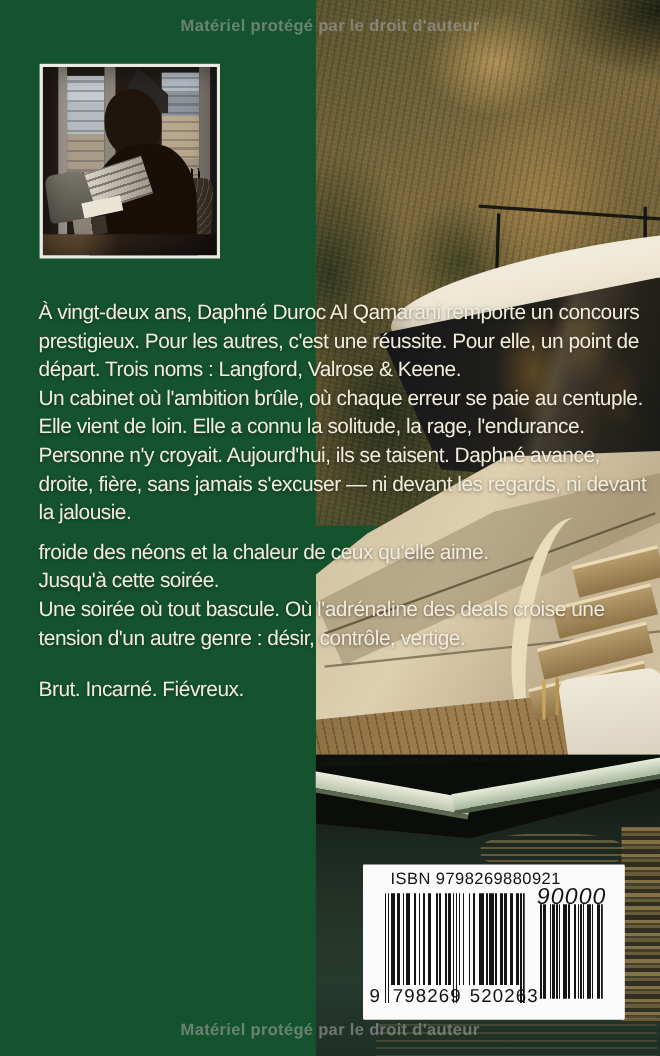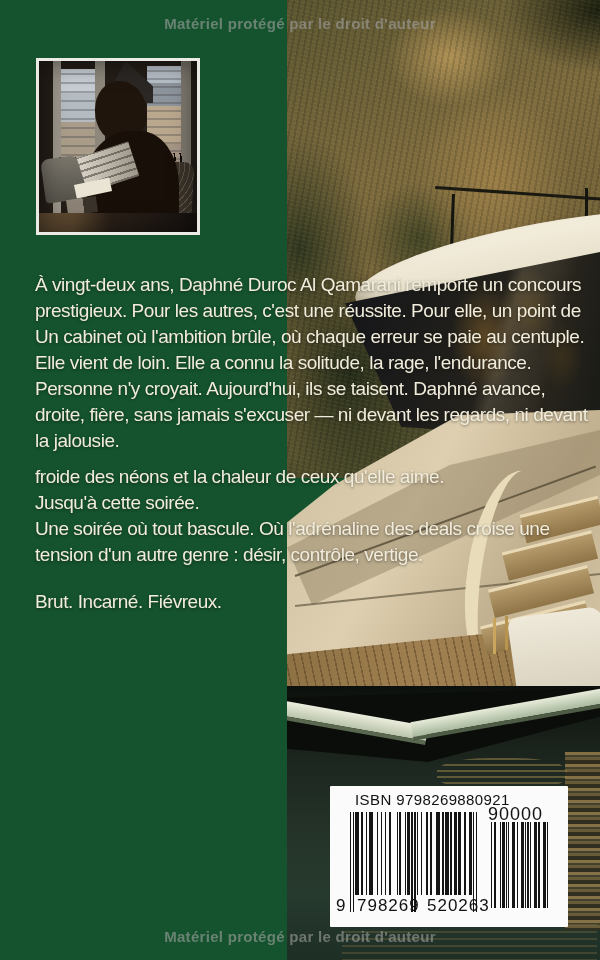--- a/index.html
+++ b/index.html
@@ -162,21 +162,21 @@
   #wm-top{top:15px;}
   #wm-bottom{top:928px;}
 
   
   #barcode-box{position:absolute;left:330px;top:786px;width:238px;height:141px;
     background:#fbfbfb;z-index:8;border-radius:1px;}
   #barcode-box *{position:absolute;color:#111;}
   #isbn-label{left:25px;top:5px;font-size:15px;letter-spacing:.4px;font-weight:400;}
   #ean13-bars{left:20px;top:26px;width:127px;height:100px;}
   #ean5-bars{left:160px;top:36px;width:58px;height:86px;}
-  #ean5-label{left:158px;top:18px;width:62px;text-align:left;font-size:18px;letter-spacing:1px;}
+  #ean5-label{left:158px;top:18px;width:62px;text-align:center;font-size:21px;letter-spacing:1px;font-style:italic;}
   .ean-digit{top:110px;font-size:17px;letter-spacing:1px;}
   #dg1{left:6px;}
   #dg2{left:27px;}
   #dg3{left:97px;}
   svg{display:block;width:100%;height:100%;shape-rendering:crispEdges;}
 </style>
 </head>
 <body>
 
 <div id="page">
@@ -232,20 +232,21 @@
       <div class="ph-hand"></div>
       <div class="ph-floor"></div>
       <div class="ph-vignette"></div>
     </div>
   </div>
 
   <div id="blurb">
     <div class="para1">
       <div class="line">À vingt-deux ans, Daphné Duroc Al Qamarani remporte un concours</div>
       <div class="line">prestigieux. Pour les autres, c'est une réussite. Pour elle, un point de</div>
+      <div class="line">départ. Trois noms : Langford, Valrose &amp; Keene.</div>
       <div class="line">Un cabinet où l'ambition brûle, où chaque erreur se paie au centuple.</div>
       <div class="line">Elle vient de loin. Elle a connu la solitude, la rage, l'endurance.</div>
       <div class="line">Personne n'y croyait. Aujourd'hui, ils se taisent. Daphné avance,</div>
       <div class="line">droite, fière, sans jamais s'excuser — ni devant les regards, ni devant</div>
       <div class="line">la jalousie.</div>
     </div>
     <div class="para2">
       <div class="line">froide des néons et la chaleur de ceux qu'elle aime.</div>
       <div class="line">Jusqu'à cette soirée.</div>
       <div class="line">Une soirée où tout bascule. Où l'adrénaline des deals croise une</div>

